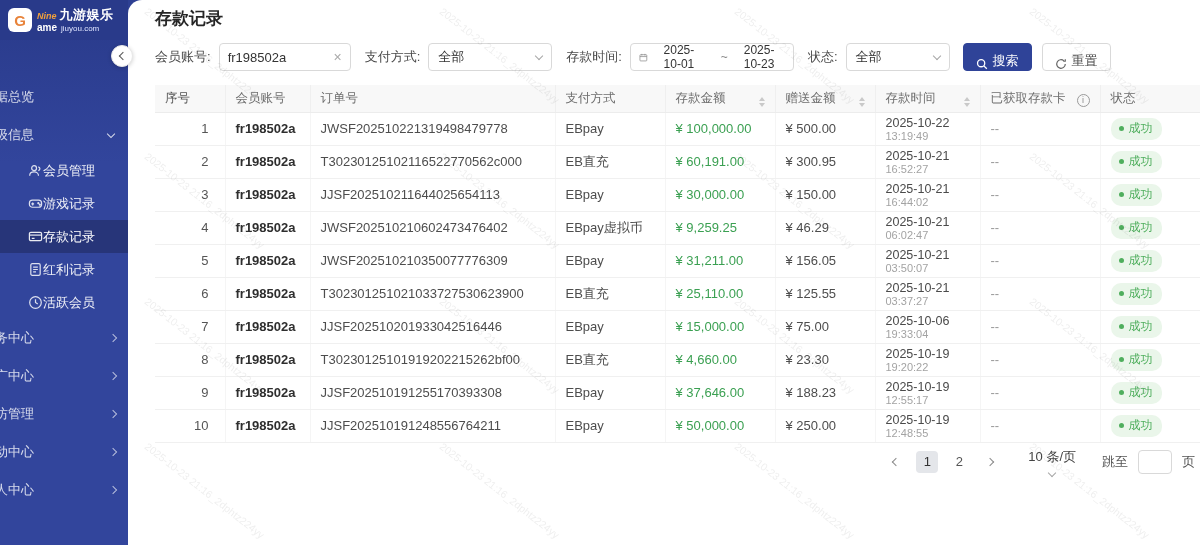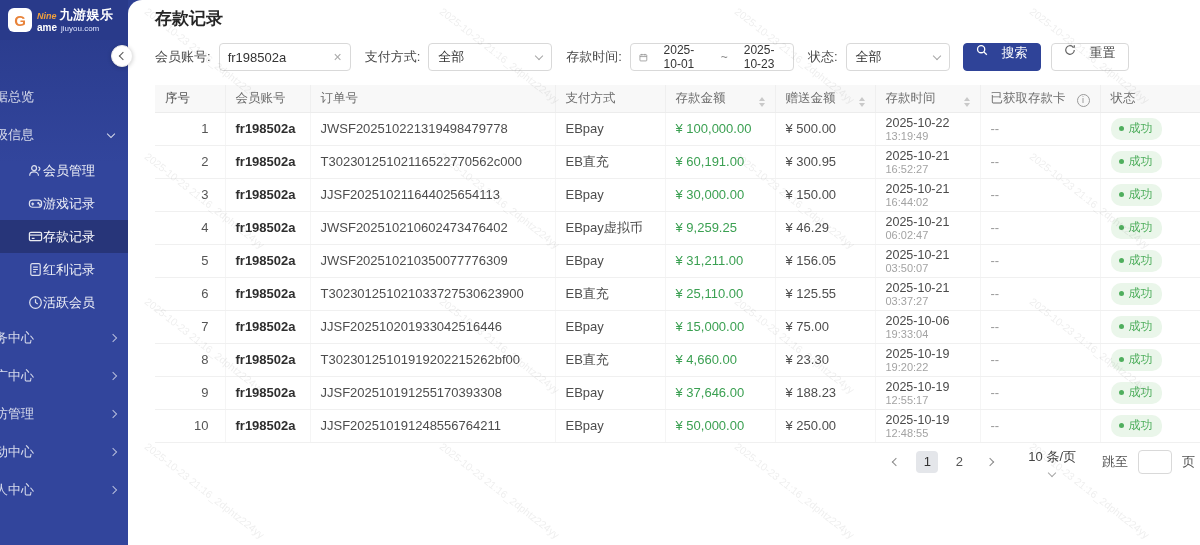--- a/index.html
+++ b/index.html
@@ -55,21 +55,21 @@
   .select { height:28px; border:1px solid #d9d9d9; border-radius:4px; background:#fff;
            display:flex; align-items:center; justify-content:space-between; padding:0 9px; color:#333; cursor:pointer; }
   .select.w { width:124px; margin-right:14px; }
   .select.sm { width:104px; }
   .chev-down { width:6px; height:6px; border-right:1.4px solid #a6a6a6; border-bottom:1.4px solid #a6a6a6;
            transform:rotate(45deg); margin-top:-3px; flex:0 0 auto; }
   .daterange { width:164px; height:28px; border:1px solid #d9d9d9; border-radius:4px; background:#fff;
            display:flex; align-items:center; gap:16px; padding:0 8px; font-size:12px; color:#333; margin-right:14px; }
   .daterange .sep { color:#888; }
   .f-gap { width:14px; }
-  .btn { height:28px; border-radius:4px; display:flex; align-items:flex-start; gap:14px; padding:0 12px;
+  .btn { height:28px; border-radius:4px; display:flex; align-items:flex-end; gap:5px; padding:0 12px;
          font-size:13px; cursor:pointer; border:1px solid #d9d9d9; background:#fff; color:#4a4a4a; }
   .btn.primary { background:var(--accent); border-color:var(--accent); color:#fff; margin-left:13px; margin-right:10px; }
   .btn svg { flex:0 0 auto; }
 
   
   .table-wrap { margin-top:13px; width:1080px; }
   table { border-collapse:collapse; table-layout:fixed; width:1080px; font-size:13px; }
   thead th { height:27px; background:#f8f8f8; font-weight:normal; color:#6e6e6e; font-size:12.5px;
              text-align:left; padding:0 10px; border-bottom:1px solid #ececec; border-right:1px solid #efefef; }
   thead th .th-inner { display:flex; align-items:flex-end; justify-content:space-between; }

